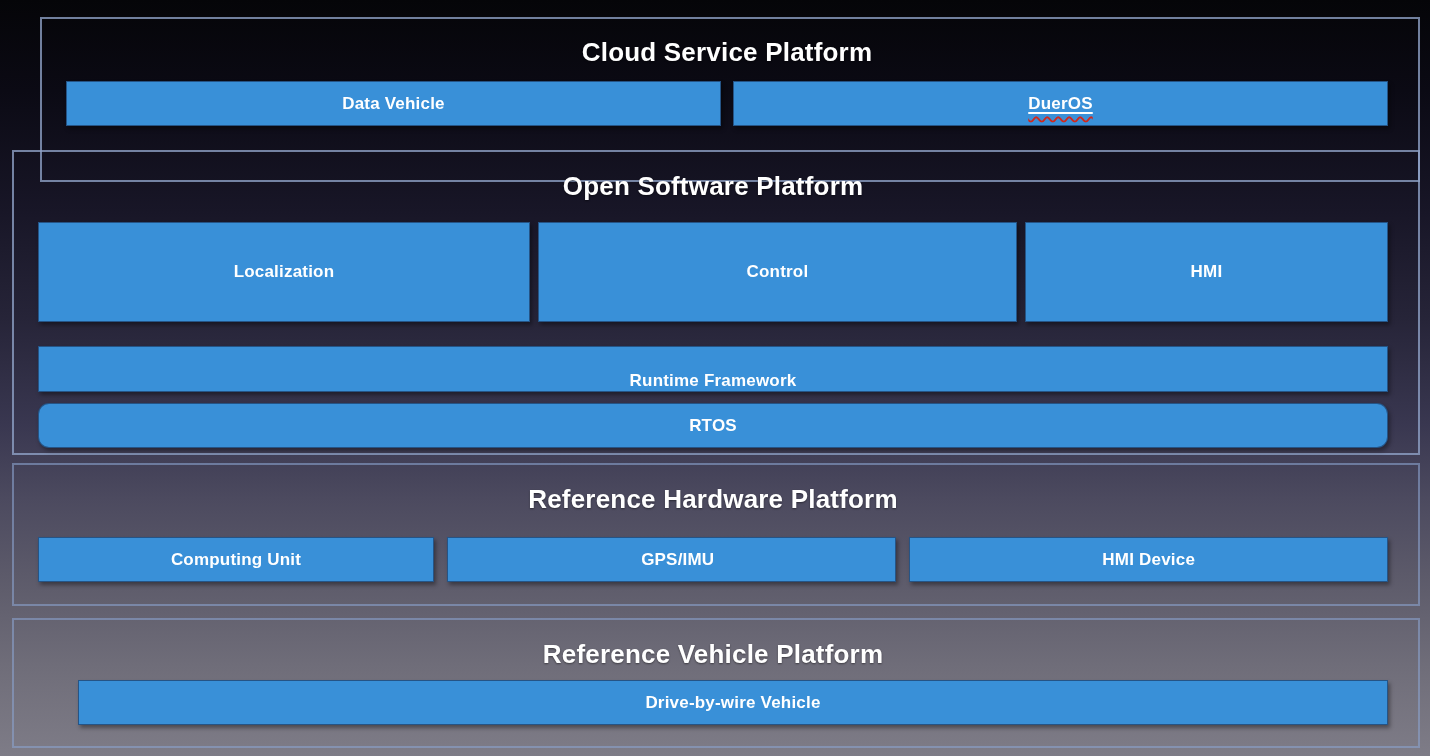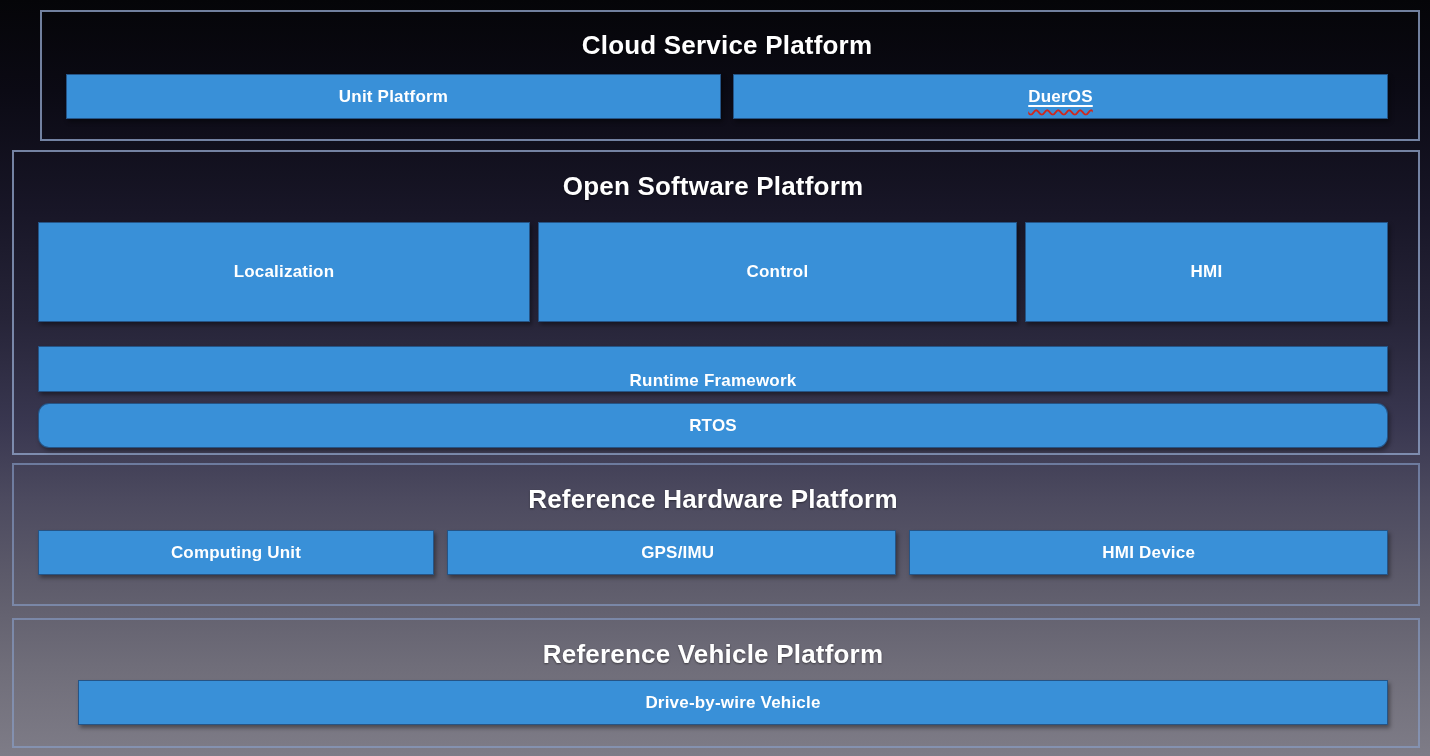--- a/index.html
+++ b/index.html
@@ -29,21 +29,21 @@
   }
   .section {
     position: absolute;
     left: 12px;
     right: 10px;
     border: 2px solid rgba(143, 163, 200, 0.78);
     box-sizing: border-box;
     padding-left: 24px;
     padding-right: 30px;
   }
-  .section-1 { top: 10px;   height: 131px; margin-left: 28px; }
+  .section-1 { top: 17px;   height: 165px; margin-left: 28px; }
   .section-2 { top: 150px; height: 305px; }
   .section-3 { top: 463px; height: 143px; border-color: rgba(138, 162, 205, 0.6); }
   .section-4 { top: 618px; height: 130px; border-color: rgba(138, 162, 205, 0.6); }
 
   .section-title {
     margin-top: 19px;
     text-align: center;
     color: #ffffff;
     font-size: 26px;
     line-height: 30px;
@@ -77,21 +77,21 @@
   
   .row-modules { margin-top: 21px; gap: 8px; height: 100px; }
   .box-localization { flex-grow: 494; flex-basis: 0; }
   .box-control      { flex-grow: 481; flex-basis: 0; }
   .box-hmi          { flex-grow: 364; flex-basis: 0; }
   .bar { height: 46px; }
   .bar-runtime { margin-top: 24px; align-items: flex-end; }
   .bar-rtos    { margin-top: 11px; height: 45px; border-radius: 11px; }
 
   
-  .row-hardware { margin-top: 16px; gap: 13px; height: 45px; border-radius: 9px; }
+  .row-hardware { margin-top: 23px; gap: 13px; height: 45px; border-radius: 9px; }
   .box-computing-unit { flex-grow: 401; flex-basis: 0; }
   .box-gps-imu        { flex-grow: 443; flex-basis: 0; padding-left: 12px; }
   .box-hmi-device     { flex-grow: 485; flex-basis: 0; }
 
   
   .row-vehicle { margin-top: 11px; height: 45px; margin-left: 40px; }
   .row-vehicle .box { flex: 1 1 0; }
 
   
   .u-solid {
@@ -109,21 +109,21 @@
 </style>
 </head>
 <body>
 
 <div class="canvas">
 
   <div class="section section-1">
     <div class="section-title">Cloud Service Platform</div>
     <div class="row row-cloud">
       <div class="box">
-        <span>Unit Platform</span>
+        <span>Data Vehicle</span>
       </div>
       <div class="box">
         <span class="u-solid"><span class="u-wavy">DuerOS</span></span>
       </div>
     </div>
   </div>
 
   <div class="section section-2">
     <div class="section-title">Open Software Platform</div>
     <div class="row row-modules">

